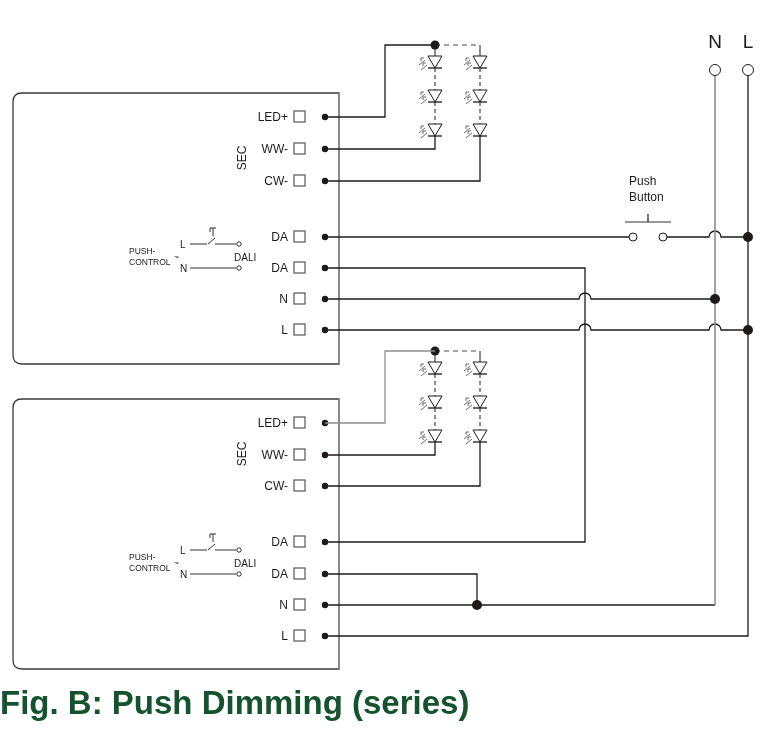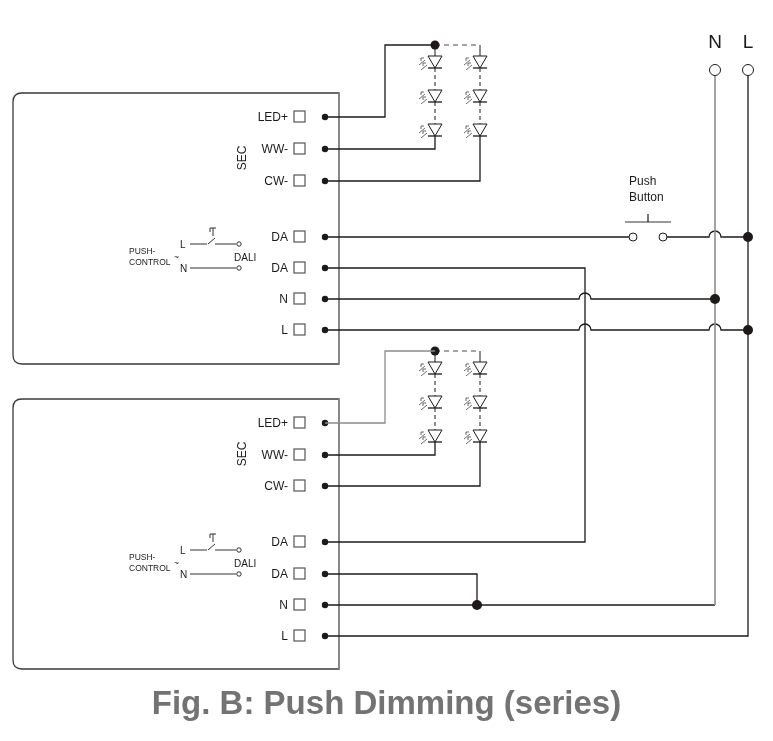--- a/index.html
+++ b/index.html
@@ -2,21 +2,21 @@
 <html><head>
 <meta charset="utf-8">
 <style>
   html, body { margin: 0; padding: 0; background: #ffffff; }
   body { width: 773px; height: 741px; position: relative; overflow: hidden; font-family: "Liberation Sans", sans-serif; }
   svg { position: absolute; left: 0; top: 0; }
   .lbl { font-family: "Liberation Sans", sans-serif; font-size: 12px; fill: #1e1a1a; }
   .small { font-family: "Liberation Sans", sans-serif; font-size: 8.5px; fill: #1e1a1a; }
   .mains { font-family: "Liberation Sans", sans-serif; font-size: 19px; fill: #1e1a1a; }
   .pb { font-family: "Liberation Sans", sans-serif; font-size: 12px; fill: #1e1a1a; }
-  .caption { position: absolute; left: 0; width: 773px; top: 684px; text-align: center; font-family: "Liberation Sans", sans-serif; font-weight: bold; font-size: 33px; color: #737373; }
+  .caption { position: absolute; left: 0; width: 773px; top: 684px; font-family: "Liberation Sans", sans-serif; font-weight: bold; font-size: 33px; color: #14532d; }
 </style>
 </head>
 <body>
 
 <svg width="773" height="741" viewBox="0 0 773 741">
 
   <g>
     <path d="M 22 93 L 339 93 L 339 364 L 22 364 Q 13 364 13 355 L 13 102 Q 13 93 22 93 Z" fill="none" stroke="#3a3a3a" stroke-width="1.3"></path>
     <line x1="339" y1="93" x2="339" y2="364" stroke="#8c8c8c" stroke-width="1.5"></line>
     <text class="lbl" x="246" y="158" transform="rotate(-90 246 158)" text-anchor="middle">SEC</text>

